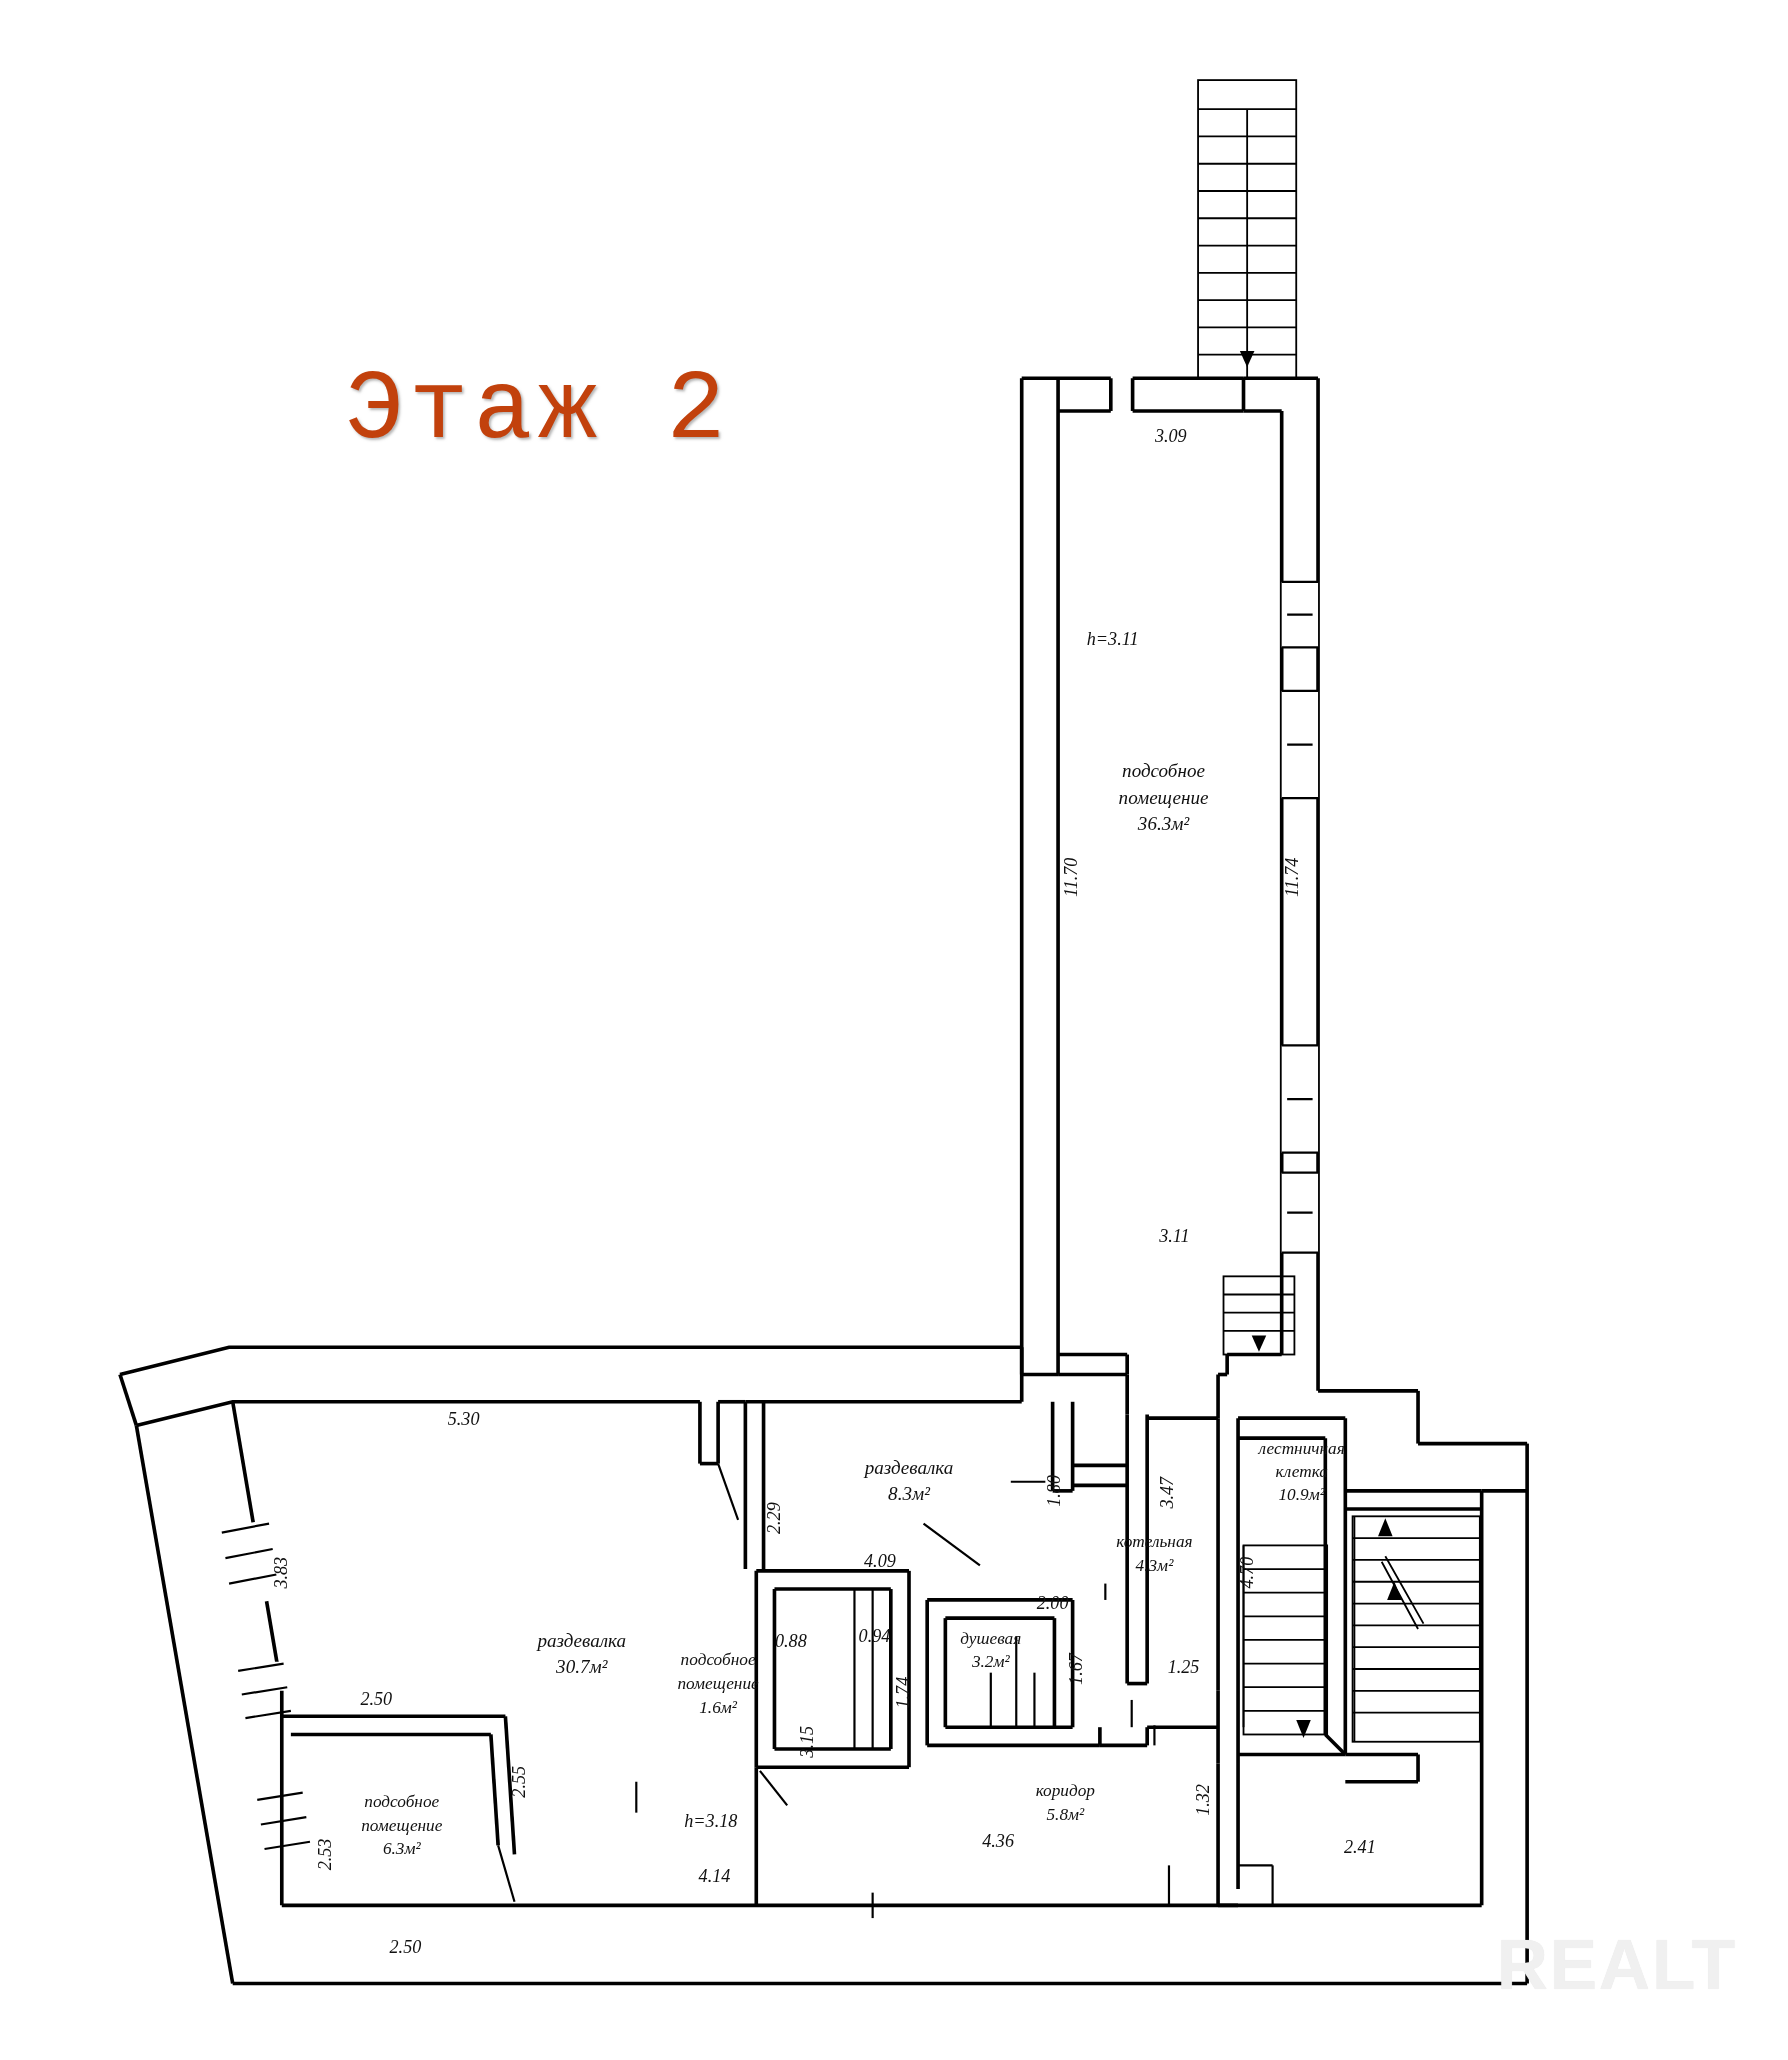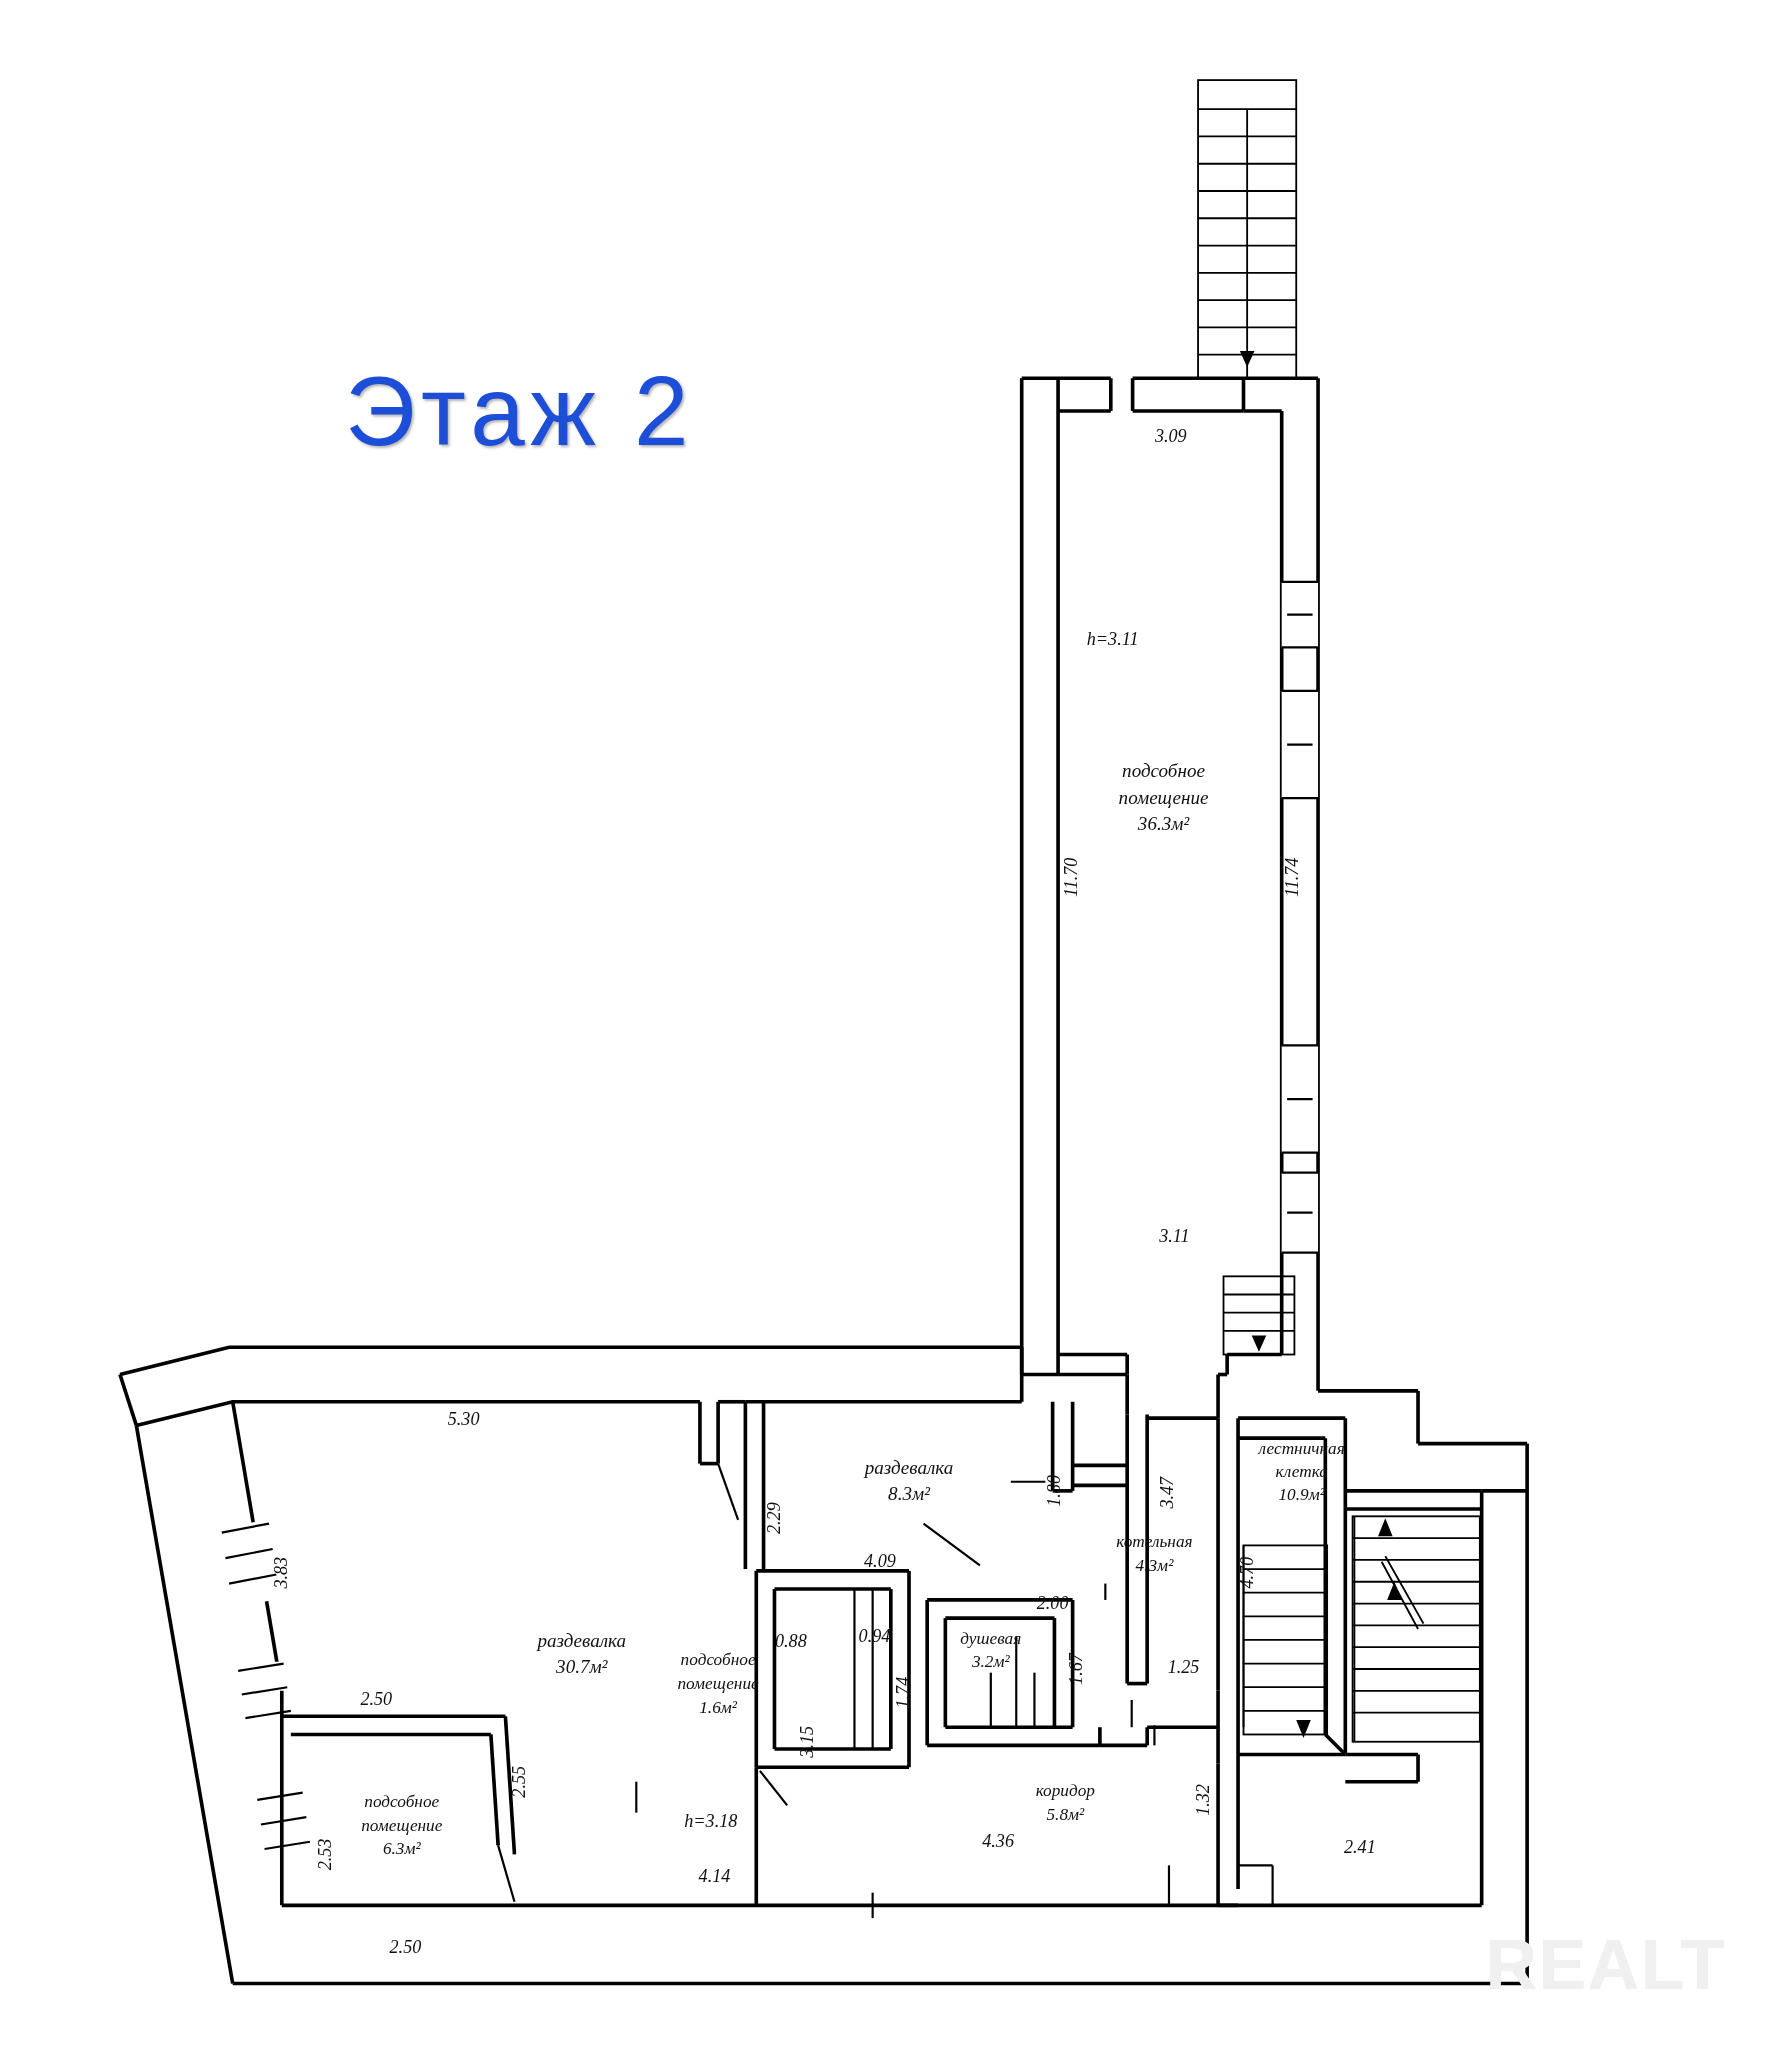--- a/index.html
+++ b/index.html
@@ -19,30 +19,30 @@
     position: absolute;
     left: 0;
     top: 0;
     width: 1788px;
     height: 2060px;
   }
   .plan-title {
     position: absolute;
     left: 345px;
     top: 355px;
-    font-family: Liberation Sans, sans-serif;
+    font-family: Liberation Mono, monospace;
     font-size: 98px;
     letter-spacing: 5.5px;
-    color: #1d4ed8;
+    color: #c2410c;
     text-shadow: 1.8px 1.8px 2.7px rgba(120,120,120,0.55);
     white-space: nowrap;
   }
   .watermark {
     position: absolute;
-    right: 62px;
+    right: 51px;
     bottom: 55px;
     font-family: "Liberation Sans", sans-serif;
     font-size: 71px;
     font-weight: bold;
     letter-spacing: 1.8px;
     color: #f0f0f0;
     text-shadow: 0 0 0.9px #e3e3e3;
     user-select: none;
     white-space: nowrap;
   }

